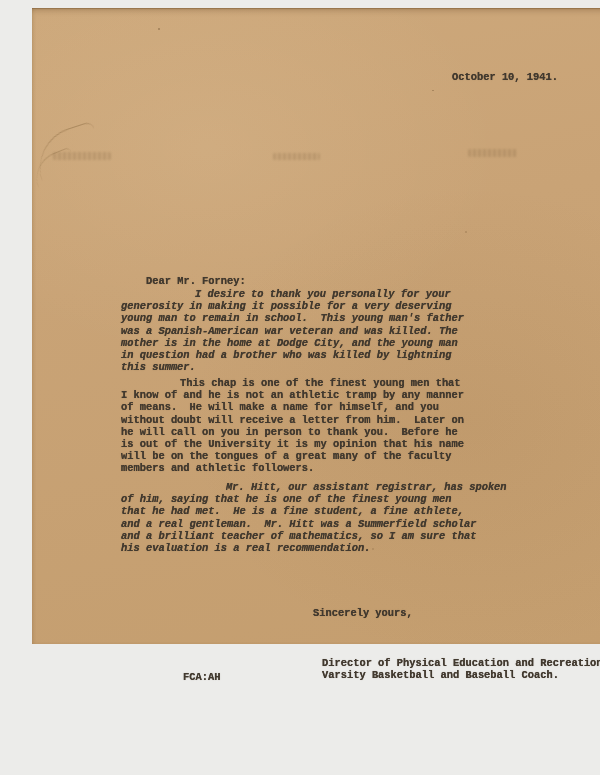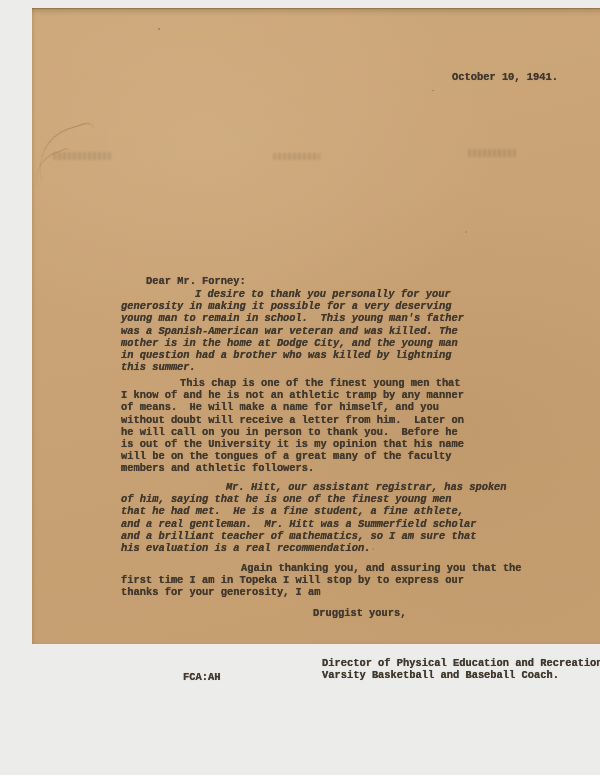--- a/index.html
+++ b/index.html
@@ -111,24 +111,21 @@
 he will call on you in person to thank you.  Before he
 is out of the University it is my opinion that his name
 will be on the tongues of a great many of the faculty
 members and athletic followers.</div>
   <div class="txt para p3">Mr. Hitt, our assistant registrar, has spoken
 of him, saying that he is one of the finest young men
 that he had met.  He is a fine student, a fine athlete,
 and a real gentleman.  Mr. Hitt was a Summerfield scholar
 and a brilliant teacher of mathematics, so I am sure that
 his evaluation is a real recommendation.</div>
-  <div class="txt para p4">Again thanking you, and assuring you that the
-first time I am in Topeka I will stop by to express our
-thanks for your generosity, I am</div>
 
-  <div class="txt closing">Druggist yours,</div>
+  <div class="txt closing">Sincerely yours,</div>
 
   <div class="txt initials">FCA:AH</div>
 
   <div class="txt sig-block">Director of Physical Education and Recreation,
 Varsity Basketball and Baseball Coach.</div>
 
 </div>
 
 </body></html>

